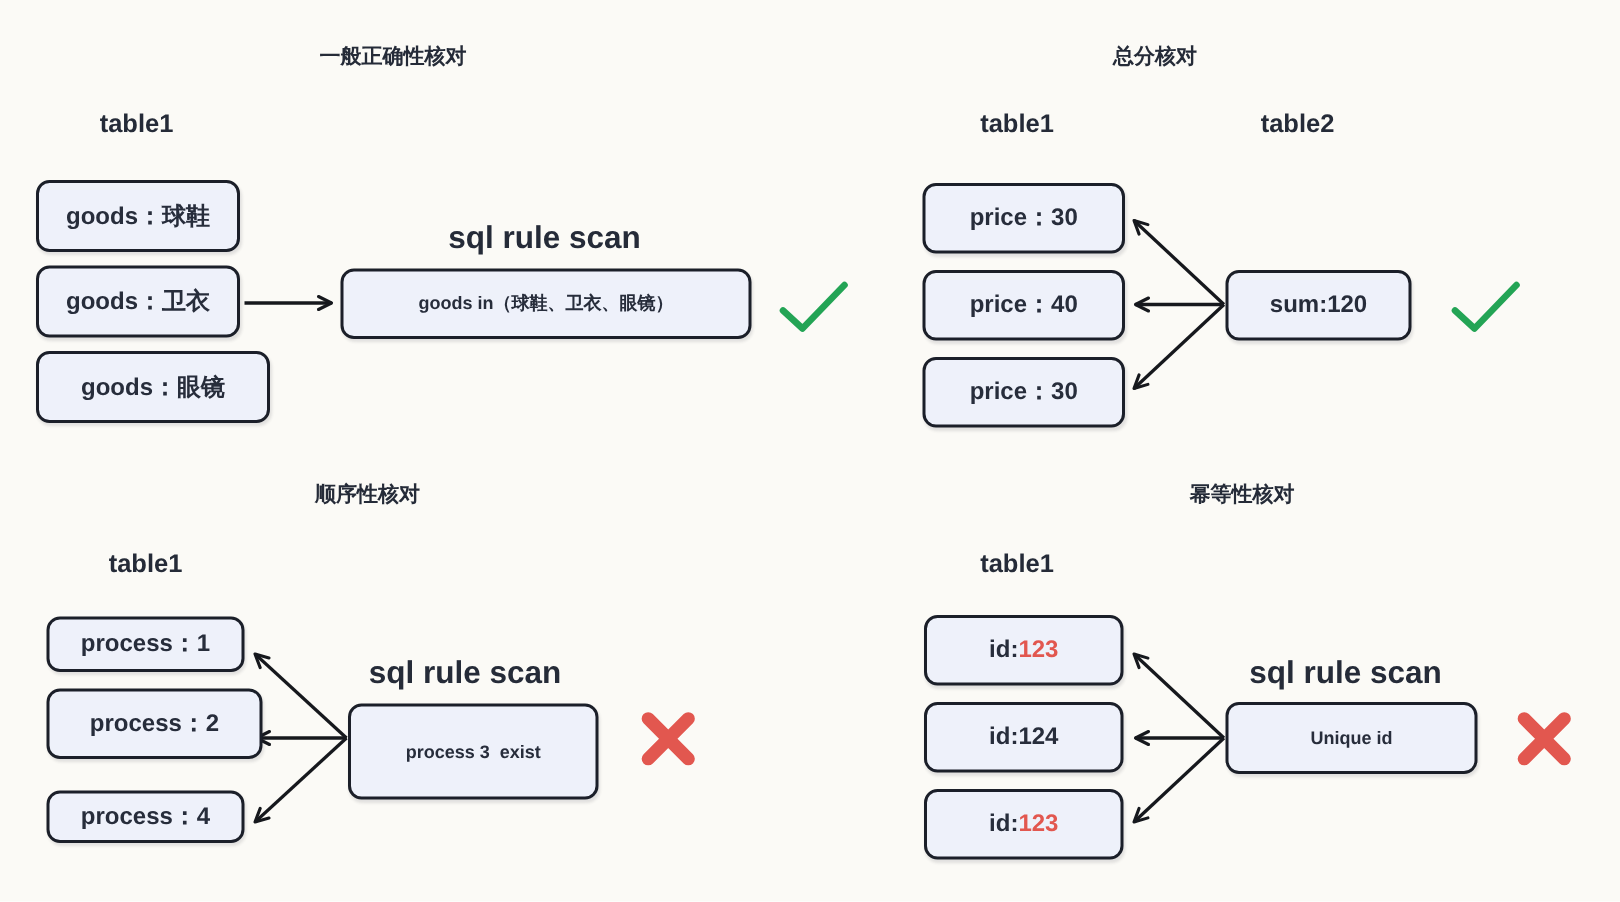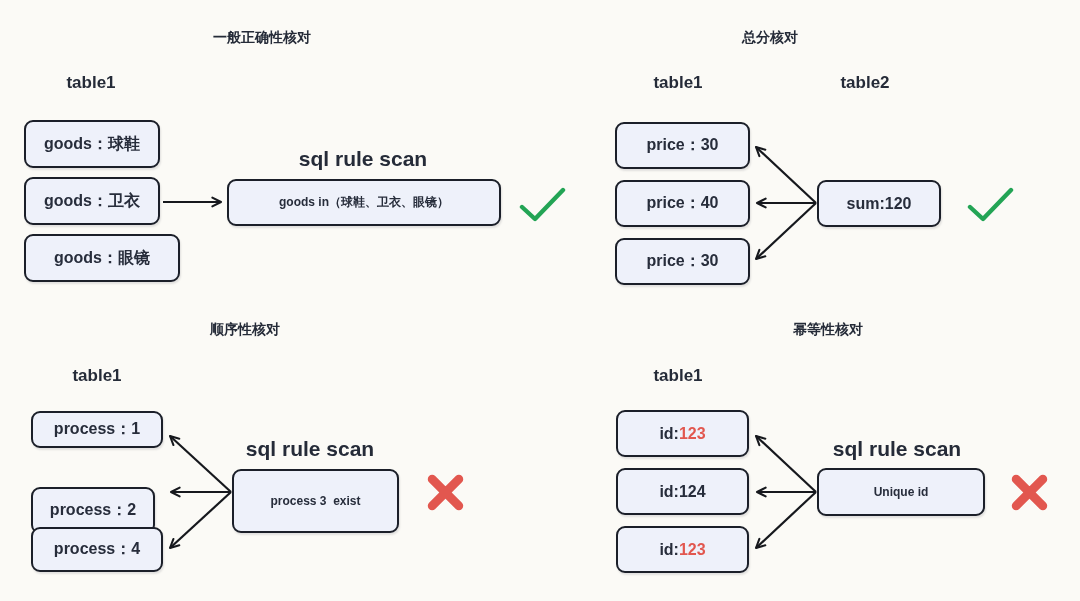--- a/index.html
+++ b/index.html
@@ -123,22 +123,22 @@
   <div class="node" style="left:817px; top:180px; width:124px; height:47px">sum:120</div>
 
   <svg class="result-icon" style="left:966px; top:186px" width="48" height="38" viewBox="0 0 48 38">
     <path d="M4,21 L17,33 L45,4" fill="none" stroke="#23a455" stroke-width="4.4" stroke-linecap="round" stroke-linejoin="round"></path>
   </svg>
 
   <div class="title" style="left:245px; top:321px">顺序性核对</div>
   <div class="table-label" style="left:97px; top:366px">table1</div>
 
   <div class="node" style="left:31px; top:411px; width:132px; height:37px">process：1</div>
-  <div class="node" style="left:31px; top:487px; width:124px; height:47px">process：2</div>
-  <div class="node" style="left:31px; top:527px; width:132px; height:45px">process：4</div>
+  <div class="node" style="left:31px; top:459px; width:144px; height:47px">process：2</div>
+  <div class="node" style="left:31px; top:527px; width:132px; height:35px">process：4</div>
 
   <div class="scan-label" style="left:310px; top:437px">sql rule scan</div>
   <div class="node rule" style="left:232px; top:469px; width:167px; height:64px">process 3  exist</div>
 
   <svg class="result-icon" style="left:427px; top:474px" width="37" height="37" viewBox="0 0 36 36">
     <path d="M5,5 L31,31 M31,5 L5,31" fill="none" stroke="#e2574f" stroke-width="8.5" stroke-linecap="round"></path>
   </svg>
 
   <div class="title" style="left:828px; top:321px">幂等性核对</div>
   <div class="table-label" style="left:678px; top:366px">table1</div>

